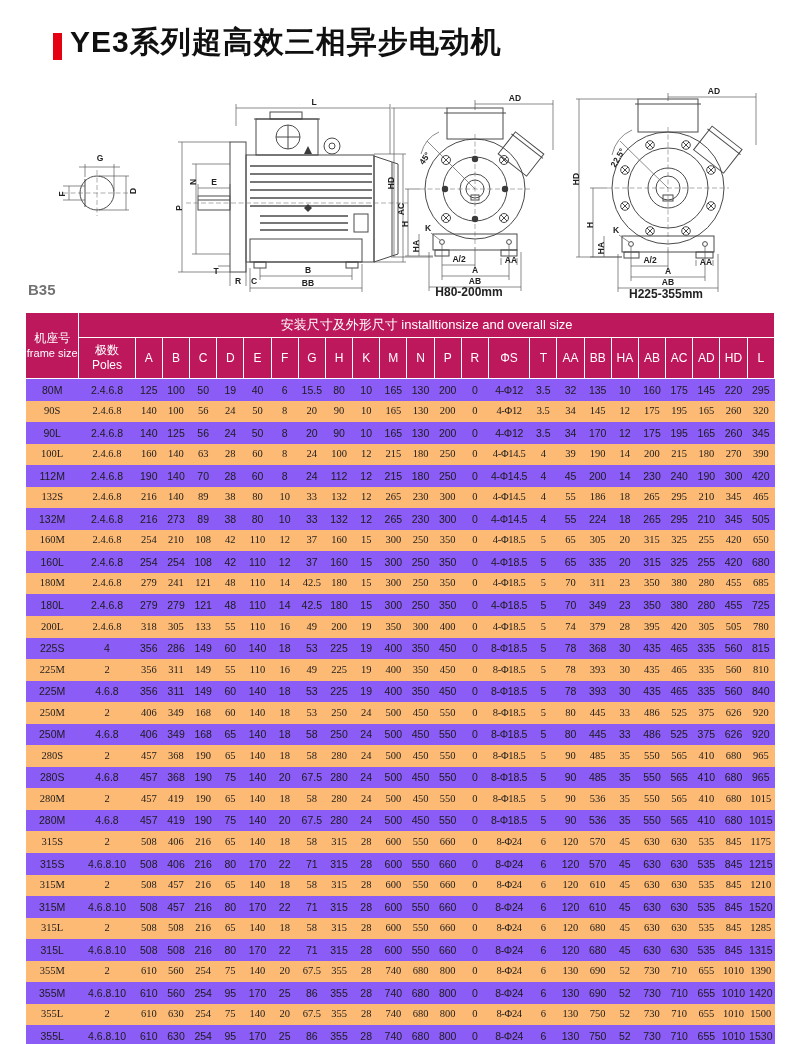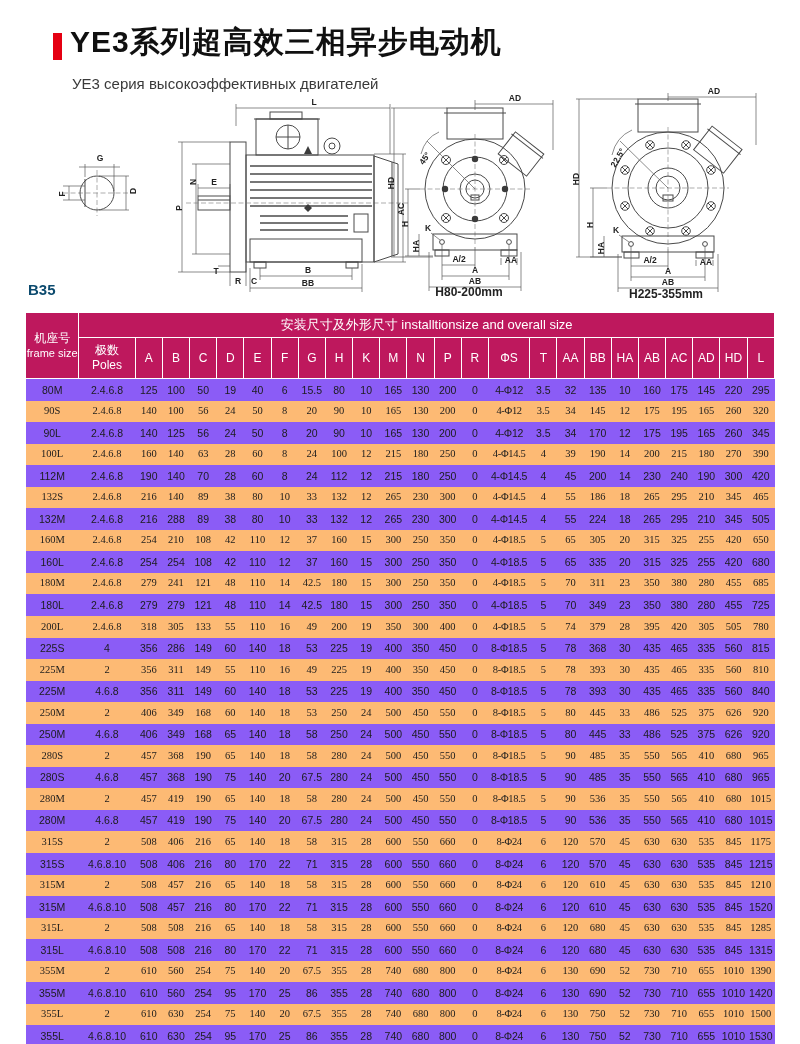--- a/index.html
+++ b/index.html
@@ -5,21 +5,21 @@
   html,body{margin:0;padding:0;background:#fff;}
   #page{position:relative;width:800px;height:1044px;background:#ffffff;overflow:hidden;
         font-family:"Liberation Sans",sans-serif;color:#1a1a1a;}
   
   #accent-bar{position:absolute;left:53px;top:33px;width:9px;height:27px;background:#e50012;}
   #page-title{position:absolute;left:70px;top:22px;margin:0;font-size:30px;font-weight:bold;
               letter-spacing:1px;color:#101010;white-space:nowrap;}
   .subtitle{position:absolute;left:72px;font-size:15px;color:#3a3a3a;white-space:nowrap;}
   #subtitle-en{top:58px;}
   #subtitle-ru{top:75px;}
-  #mount-label{position:absolute;left:28px;top:281px;font-size:15px;font-weight:bold;color:#0c4a6e;}
+  #mount-label{position:absolute;left:28px;top:281px;font-size:15px;font-weight:bold;color:#737373;}
   
   .drw{position:absolute;}
   .drw line,.drw path,.drw rect,.drw circle,.drw polyline,.drw polygon{stroke:#4a4a4a;stroke-width:1;fill:none;}
   .drw .dim{stroke:#5a5a5a;stroke-width:0.7;}
   .drw .cl{stroke:#777;stroke-width:0.6;stroke-dasharray:5,2.5;}
   .drw .fin{stroke-width:1.6;}
   .drw .solid{fill:#3b3b3b;stroke:none;}
   .drw text{font-family:"Liberation Sans",sans-serif;font-size:8.5px;font-weight:bold;fill:#222;
             stroke:none;text-anchor:middle;}
   .drw text.cap{font-size:12px;}
@@ -41,21 +41,20 @@
   tr.r0{background:#8b5cf6;}
   tr.r1{background:#fdba74;font-family:Liberation Serif, serif;}
 </style>
 </head>
 <body>
 
 <div id="page">
 
   <div id="accent-bar"></div>
   <h1 id="page-title">YE3系列超高效三相异步电动机</h1>
-  <div id="subtitle-ru" class="subtitle">УЕ3 серия высокоэффективных двигателей</div>
 
   <svg class="drw" style="left:55px;top:148px;" width="125" height="85" viewBox="0 0 125 85">
     <line class="cl" x1="8" y1="45" x2="82" y2="45"></line>
     <line class="cl" x1="42" y1="22" x2="42" y2="68"></line>
     <circle cx="42" cy="45" r="17"></circle>
     <line x1="30" y1="31" x2="30" y2="59"></line>
     <line class="dim" x1="30" y1="29" x2="30" y2="16"></line>
     <line class="dim" x1="59" y1="43" x2="59" y2="16"></line>
     <line class="dim" x1="24" y1="19" x2="65" y2="19"></line>
     <text x="45" y="13">G</text>
@@ -559,21 +558,21 @@
             <td>265</td>
             <td>295</td>
             <td>210</td>
             <td>345</td>
             <td>465</td>
           </tr>
           <tr class="r0">
             <td class="cell-frame">132M</td>
             <td class="cell-poles">2.4.6.8</td>
             <td>216</td>
-            <td>288</td>
+            <td>273</td>
             <td>89</td>
             <td>38</td>
             <td>80</td>
             <td>10</td>
             <td>33</td>
             <td>132</td>
             <td>12</td>
             <td>265</td>
             <td>230</td>
             <td>300</td>

